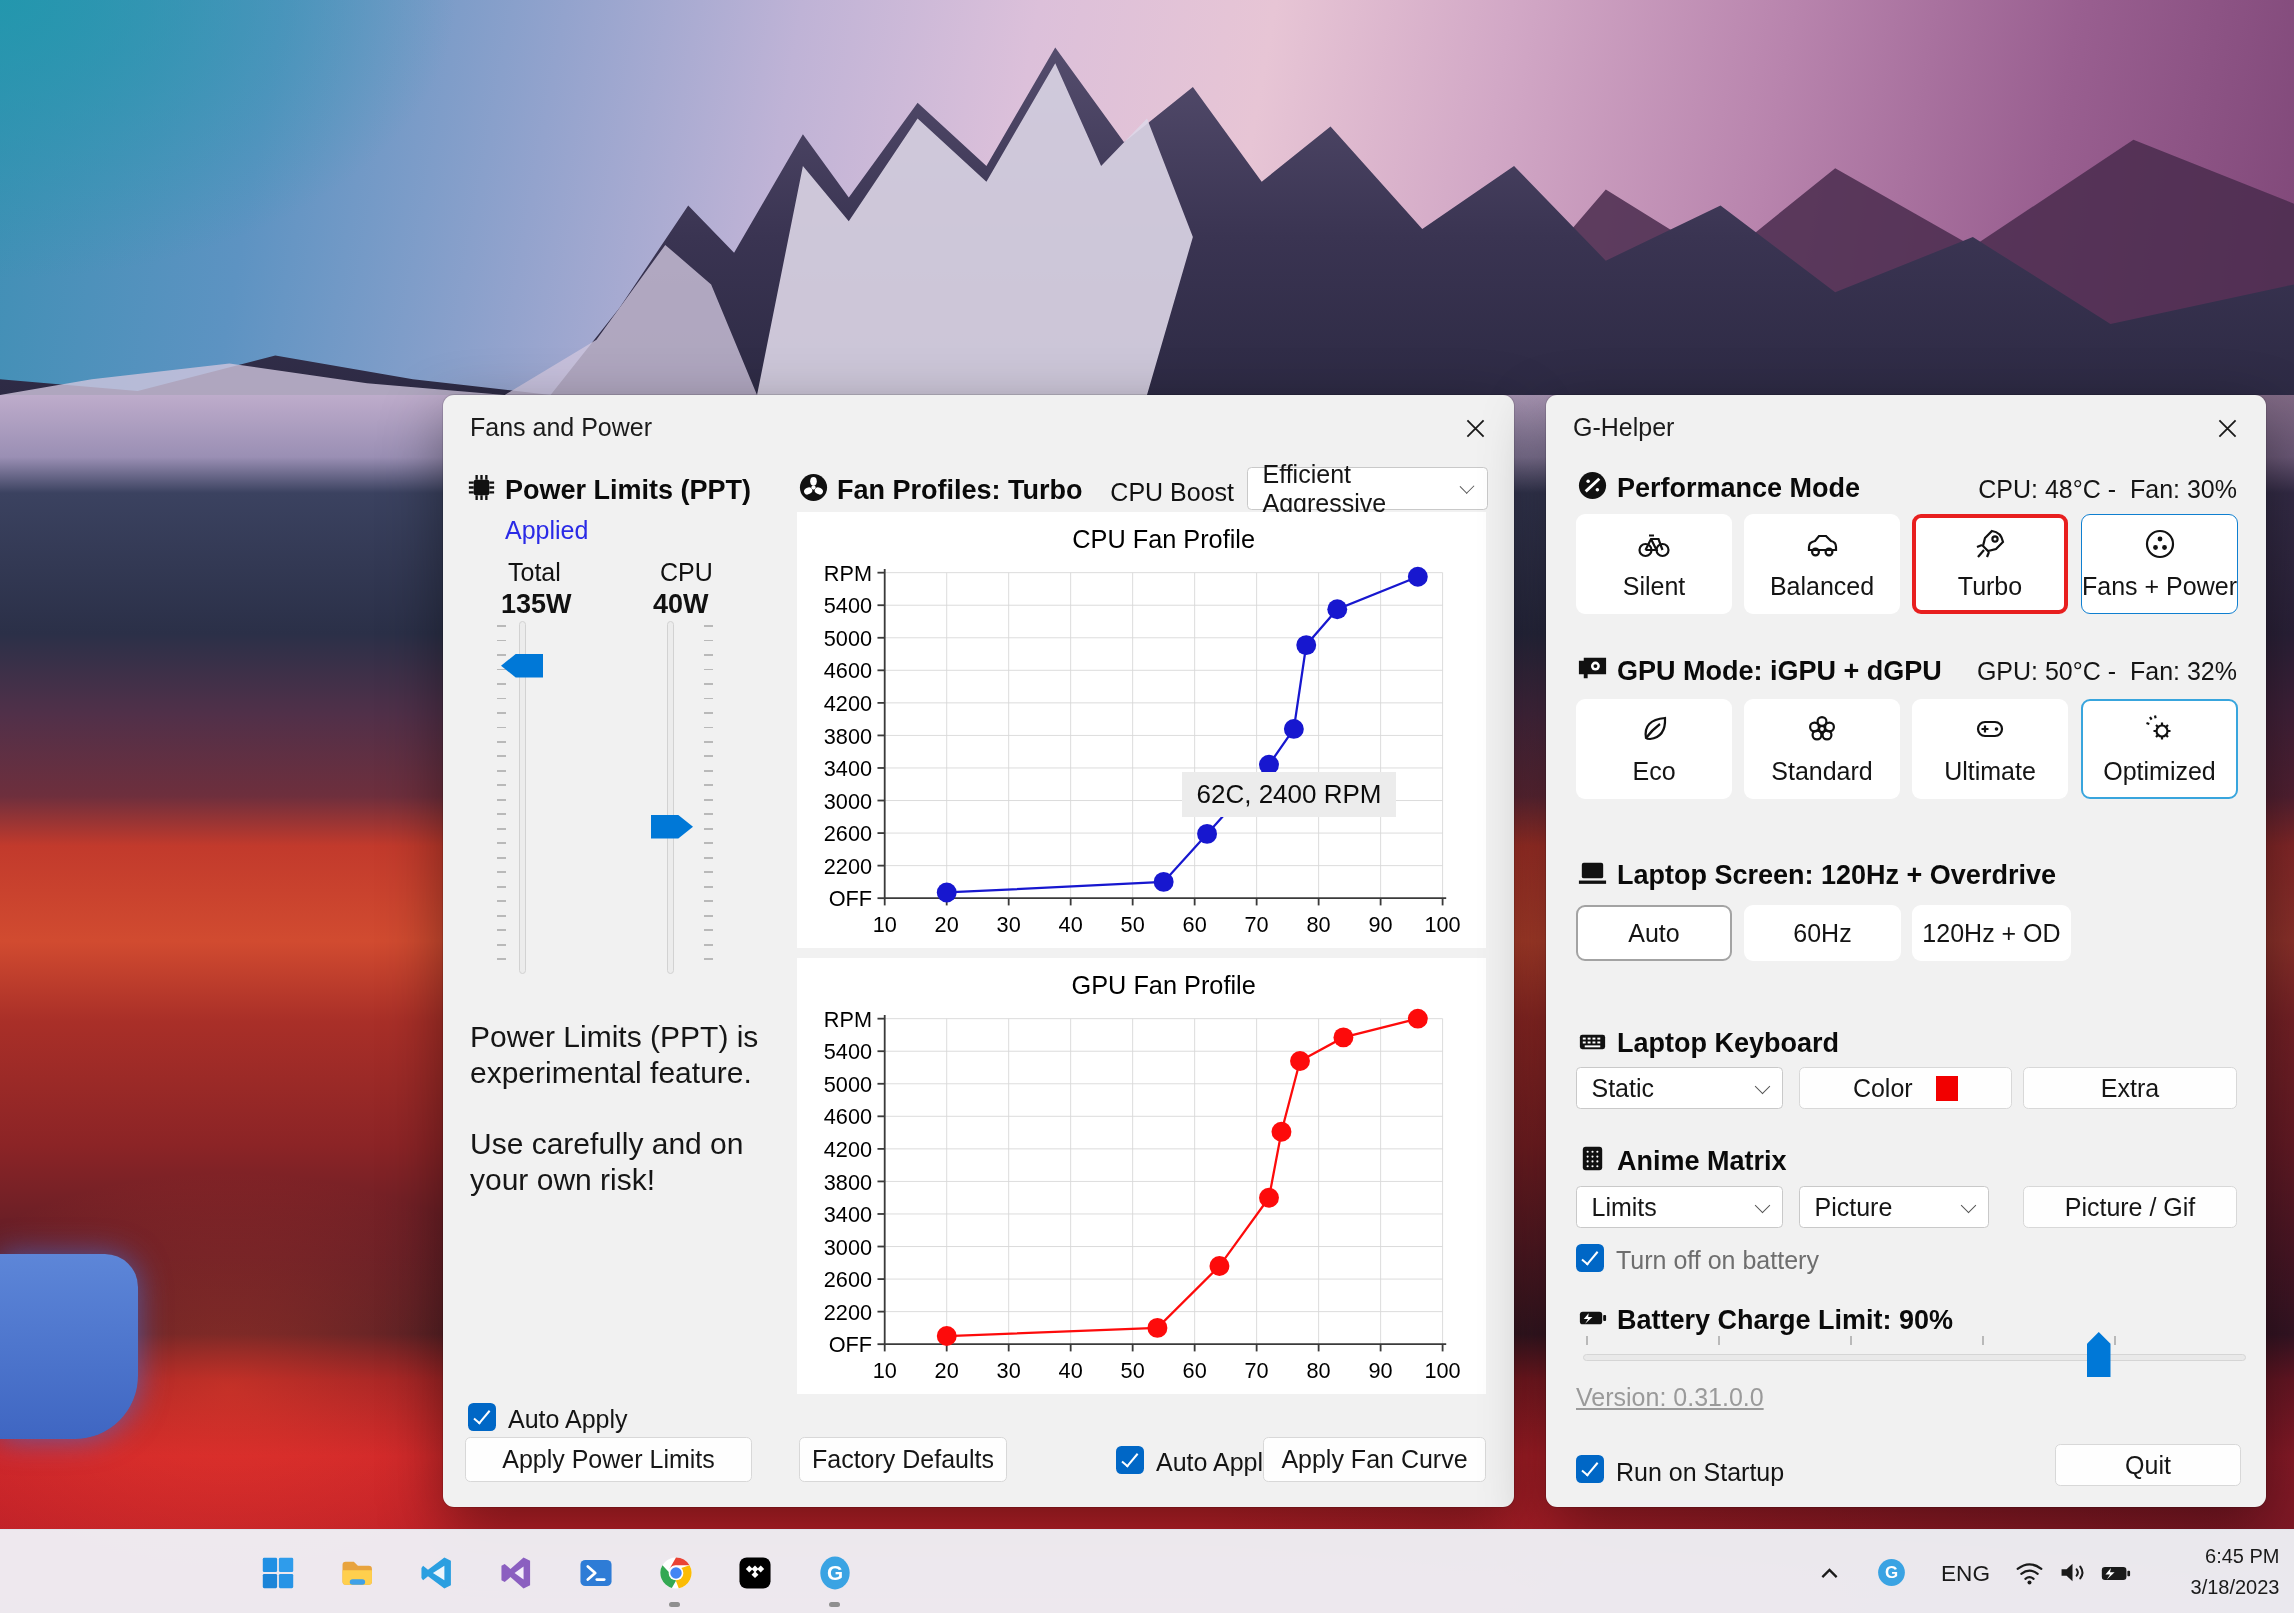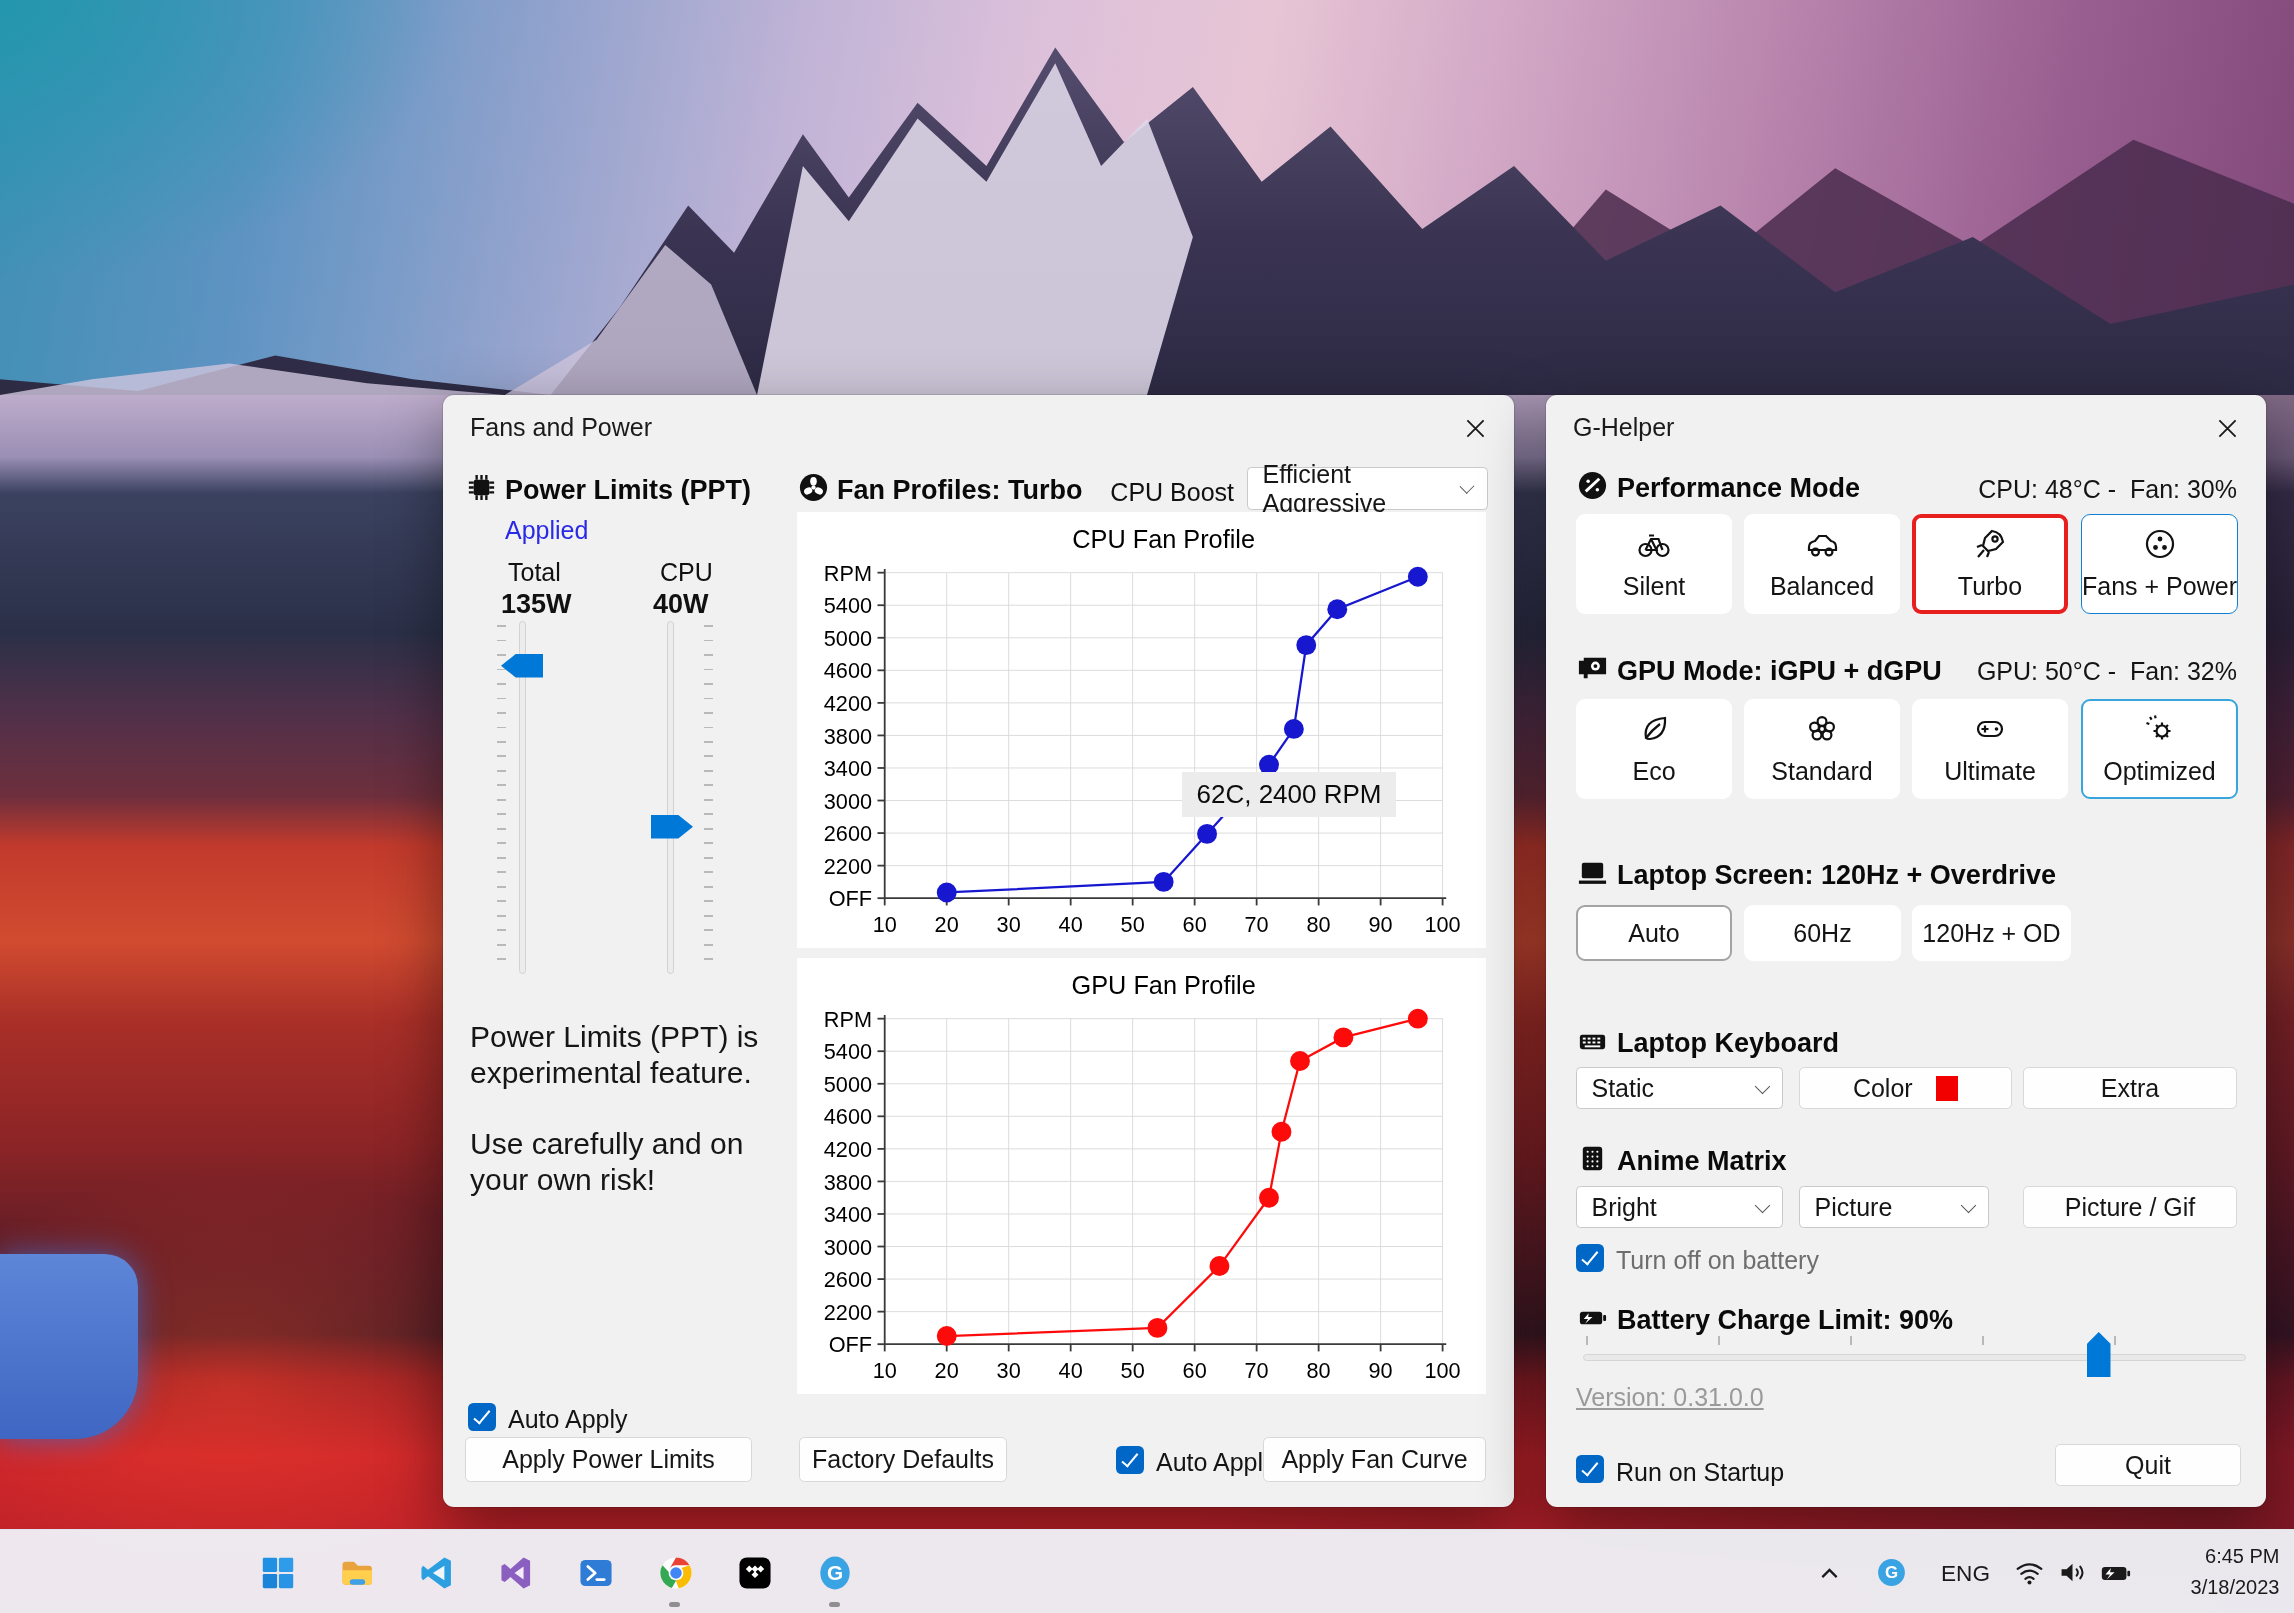--- a/index.html
+++ b/index.html
@@ -456,21 +456,21 @@
           <circle cx="12" cy="20" r="1.1"></circle>
           <circle cx="17" cy="20" r="1.1"></circle>
           <circle cx="22" cy="20" r="1.1"></circle>
           <circle cx="12" cy="25" r="1.1"></circle>
           <circle cx="17" cy="25" r="1.1"></circle>
           <circle cx="22" cy="25" r="1.1"></circle>
         </g>
     </svg>
     <div class="heading" style="left:71px;top:751px;">Anime Matrix</div>
     <div class="dd" style="left:30px;top:791px;width:207px;height:42px;">
-      <span>Bright</span>
+      <span>Limits</span>
       <span class="chev"></span>
     </div>
     <div class="dd" style="left:253px;top:791px;width:190px;height:42px;">
       <span>Picture</span>
       <span class="chev"></span>
     </div>
     <div class="btn" style="left:477px;top:791px;width:214px;height:42px;text-align:center;">Picture / Gif</div>
     <div class="cb" style="left:30px;top:849px;"></div>
     <div class="cb-label" style="left:70px;top:851px;color:#6e6e6e;">Turn off on battery</div>
 

